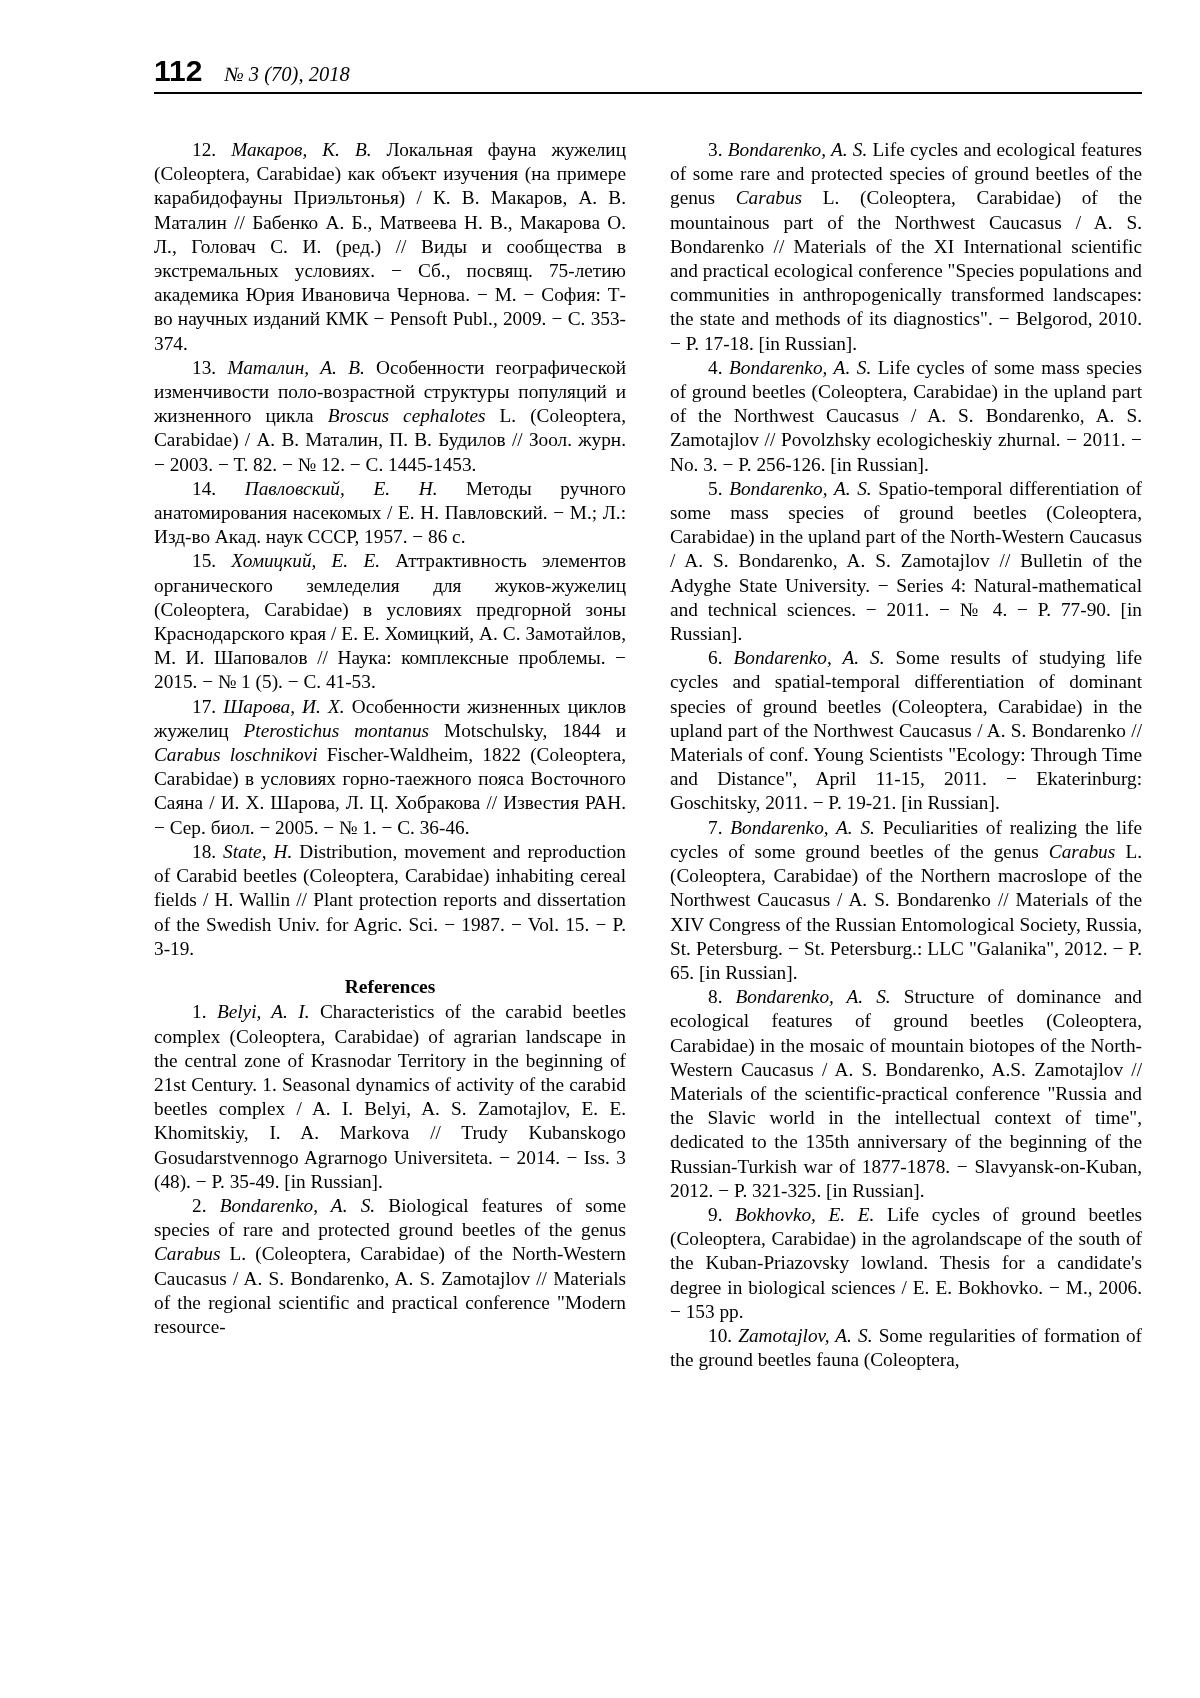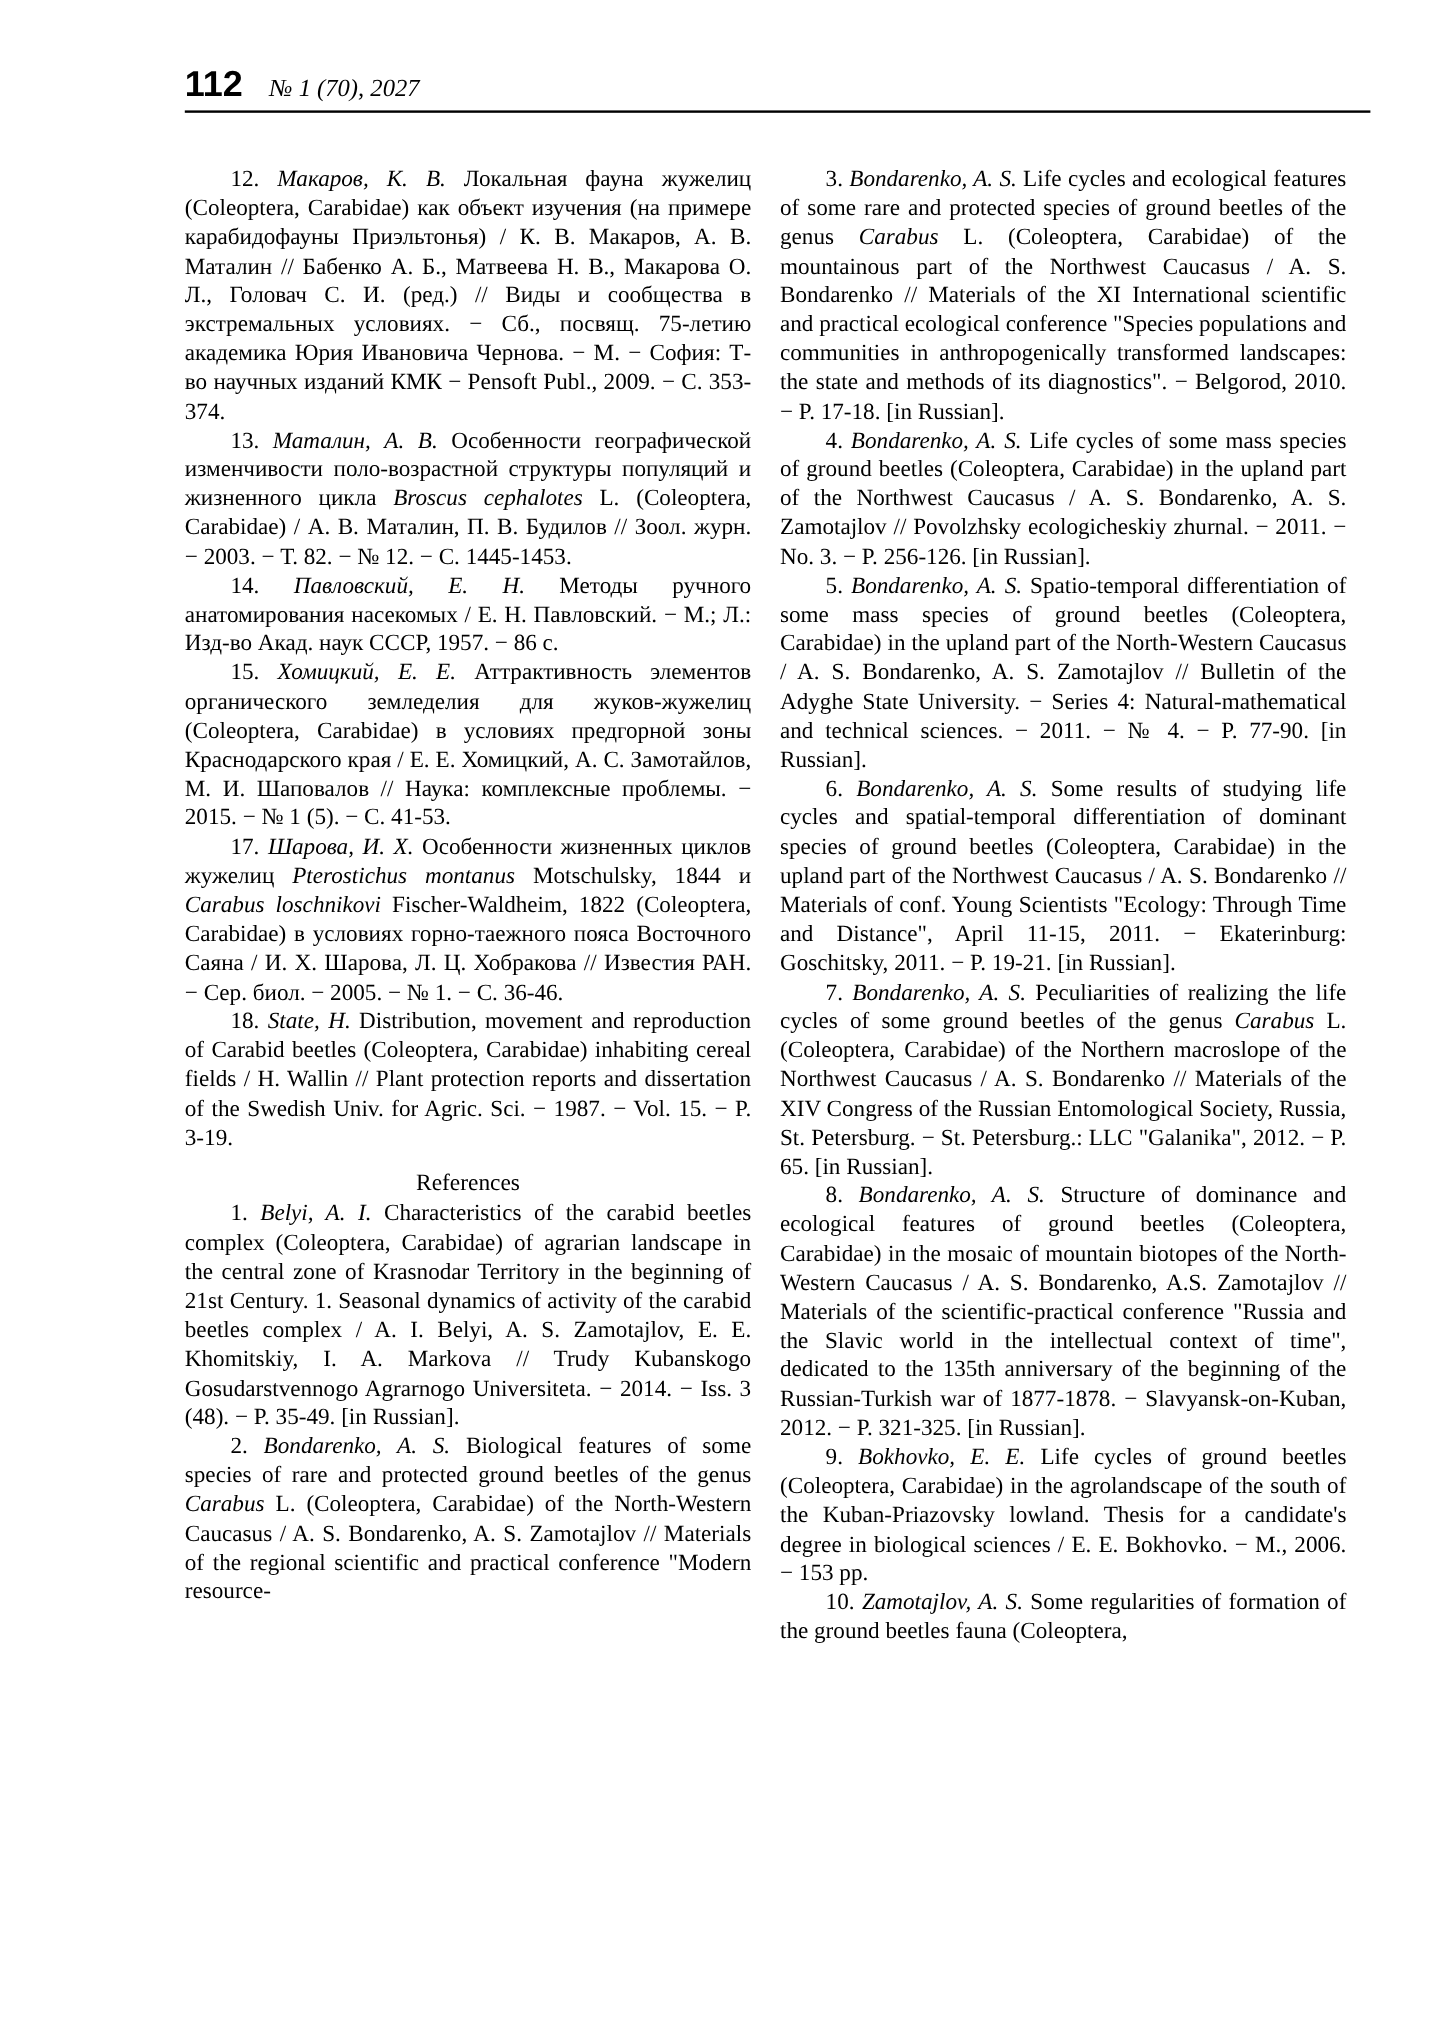--- a/index.html
+++ b/index.html
@@ -46,58 +46,58 @@
   }
   .issue {
     font-style: italic;
     font-size: 20.5px;
     line-height: 1;
     white-space: nowrap;
   }
   
   .columns {
     display: flex;
-    gap: 24px;
+    gap: 44px;
     align-items: flex-start;
   }
   .col {
     width: 472px;
     font-size: 19.3px;
     line-height: 1.255;
     text-align: justify;
     text-justify: inter-word;
     hyphens: auto;
   }
   p.ref {
     margin: 0;
     text-indent: 38px;
   }
   p.ref-cont {
     margin: 0;
     text-indent: 0;
   }
   .refs-heading {
     text-align: center;
-    font-weight: normal;
+    font-weight: bold;
     font-size: 19.5px;
     margin: 14px 0 1px 0;
     text-indent: 0;
     font-family: "Liberation Serif", serif;
   }
   i, .i { font-style: italic; }
   .num { font-style: normal; }
 </style>
 </head>
 <body>
 
 <div class="page">
 
   <div class="header">
     <div class="page-number">112</div>
-    <div class="issue">№ 1 (70), 2027</div>
+    <div class="issue">№ 3 (70), 2018</div>
   </div>
 
   <div class="columns">
 
     <div class="col">
 
       <p class="ref"><span class="num">12.</span> <i>Макаров, К. В.</i><span> Локальная фауна жужелиц (Coleoptera, Carabidae) как объект изучения (на примере карабидофауны Приэльтонья) / К. В. Макаров, А. В. Маталин // Бабенко А. Б., Матвеева Н. В., Макарова О. Л., Головач С. И. (ред.) // Виды и сообщества в экстремальных условиях. − Сб., посвящ. 75-летию академика Юрия Ивановича Чернова. − М. − София: Т-во научных изданий КМК − Pensoft Publ., 2009. − С. 353-374.</span></p>
 
       <p class="ref"><span class="num">13.</span> <i>Маталин, А. В.</i><span> Особенности географической изменчивости поло-возрастной структуры популяций и жизненного цикла </span><i>Broscus cephalotes</i><span> L. (Coleoptera, Carabidae) / А. В. Маталин, П. В. Будилов // Зоол. журн. − 2003. − Т. 82. − № 12. − С. 1445-1453.</span></p>
 

